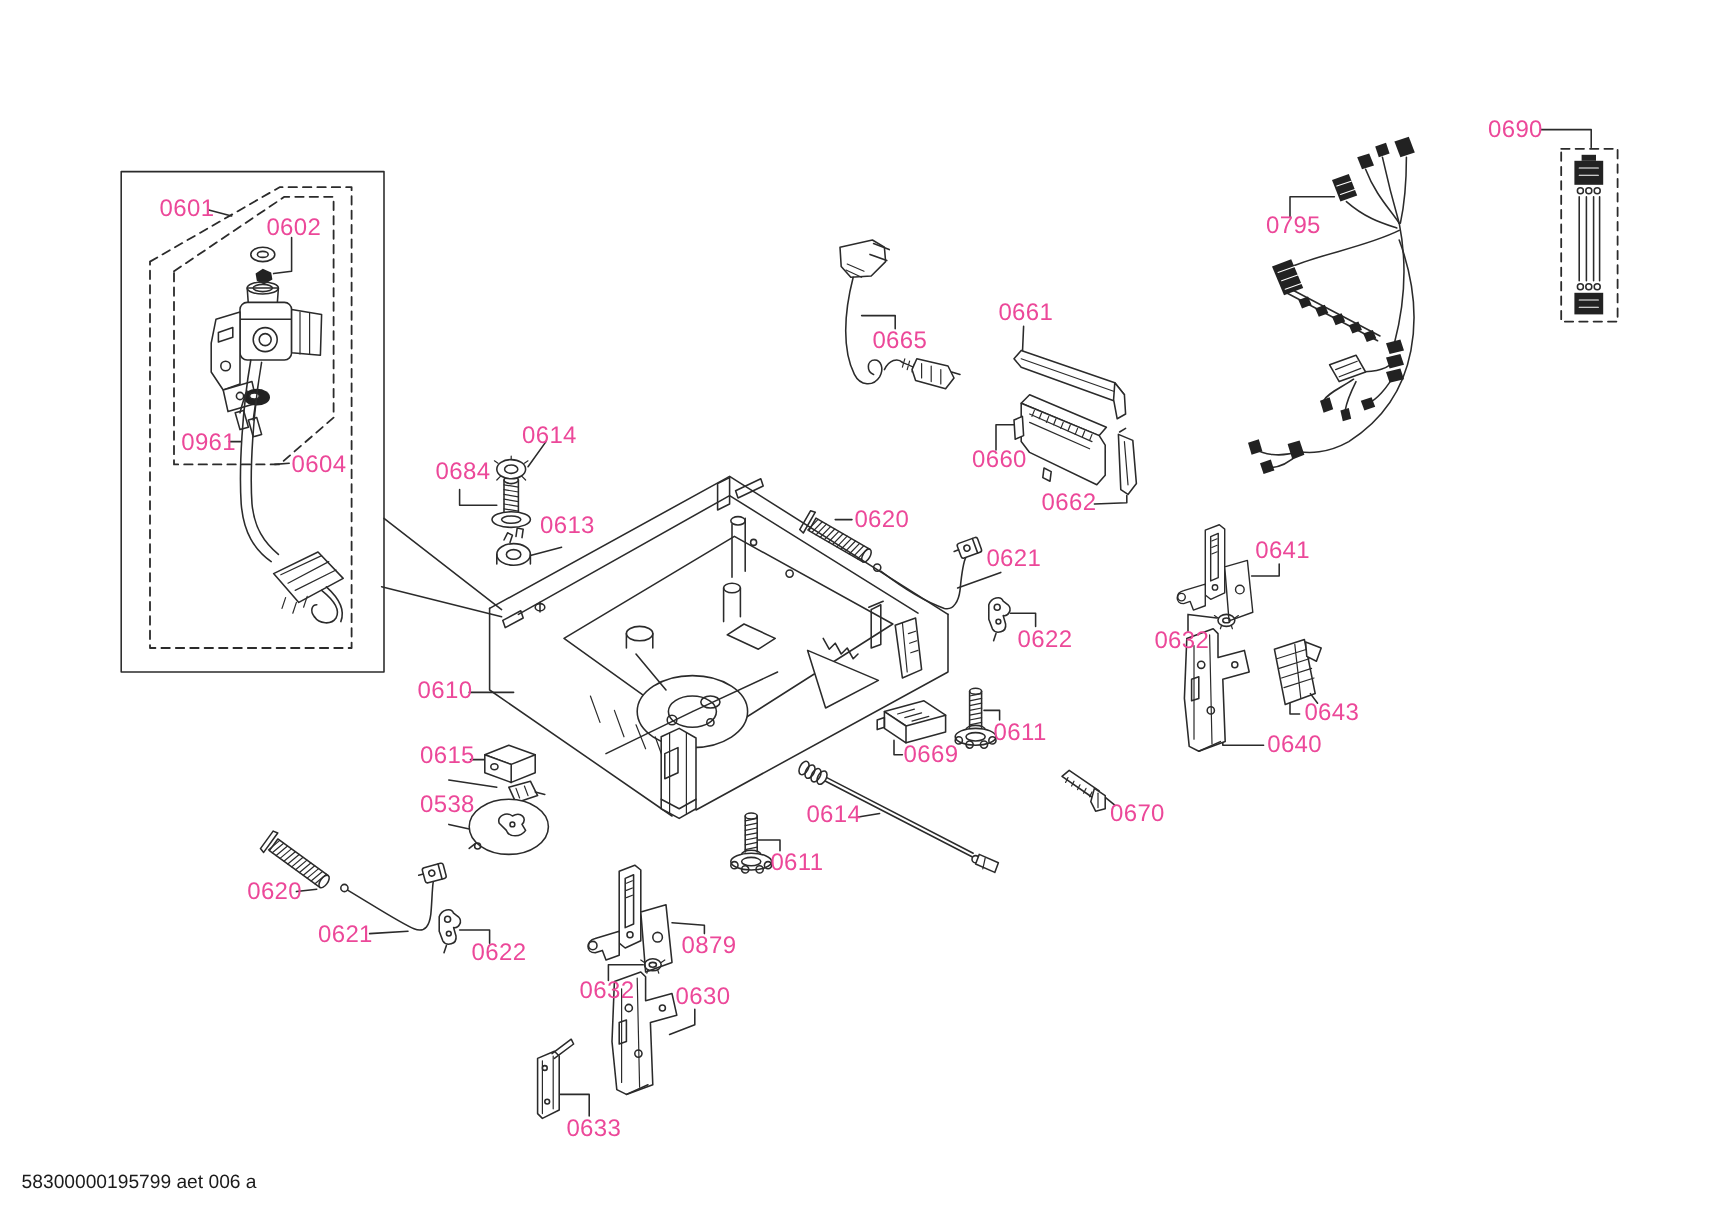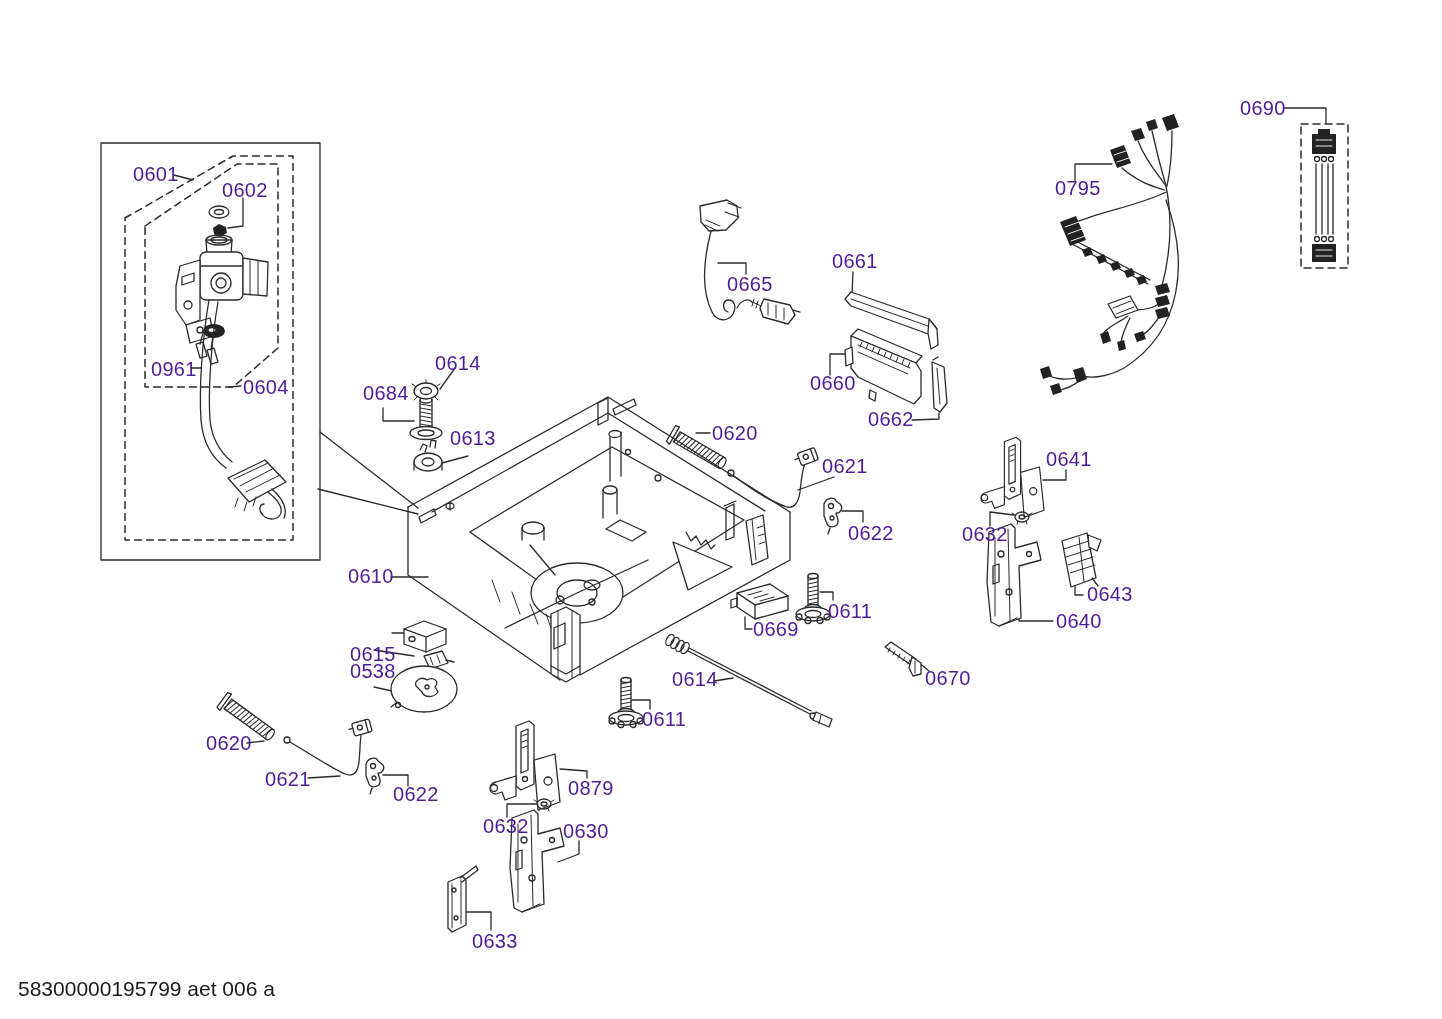--- a/index.html
+++ b/index.html
@@ -6,23 +6,23 @@
   #stage{position:relative;width:1442px;height:1019px;background:#fff;overflow:hidden;
          font-family:"Liberation Sans", sans-serif;}
   #art{position:absolute;left:0;top:0;}
   svg .ln, svg path, svg line, svg ellipse, svg circle, svg rect, svg polyline{
     stroke:#2b2b2b;stroke-width:1.3;fill:none;stroke-linecap:round;stroke-linejoin:round;}
   svg .fw{fill:#ffffff;}
   svg .fd{fill:#222222;stroke:none;}
   svg .wl{stroke:#ffffff;stroke-width:0.9;}
   svg .dash{stroke-dasharray:7 5;stroke-width:1.5;}
   svg .thin{stroke-width:1;}
-  .lbl{position:absolute;font-size:20px;line-height:20px;color:#4c1d95;
+  .lbl{position:absolute;font-size:20px;line-height:20px;color:#ec4899;
        letter-spacing:0.3px;white-space:nowrap;}
-  .footer{position:absolute;left:18px;top:977px;font-size:21px;color:#1b1b1b;}
+  .footer{position:absolute;left:18px;top:977px;font-size:16px;color:#1b1b1b;}
 </style>
 </head>
 <body>
 
 <div id="stage">
 
 <svg id="art" width="1442" height="1019" viewBox="0 0 1442 1019">
 
   <defs>
     <g id="g-spring">
@@ -424,21 +424,21 @@
 </svg>
 
   <div class="lbl" style="left:133px;top:164px">0601</div>
   <div class="lbl" style="left:222px;top:180px">0602</div>
   <div class="lbl" style="left:151px;top:359px">0961</div>
   <div class="lbl" style="left:243px;top:377px">0604</div>
   <div class="lbl" style="left:363px;top:383px">0684</div>
   <div class="lbl" style="left:435px;top:353px">0614</div>
   <div class="lbl" style="left:450px;top:428px">0613</div>
   <div class="lbl" style="left:348px;top:566px">0610</div>
-  <div class="lbl" style="left:350px;top:644px">0615</div>
+  <div class="lbl" style="left:350px;top:620px">0615</div>
   <div class="lbl" style="left:350px;top:661px">0538</div>
   <div class="lbl" style="left:712px;top:423px">0620</div>
   <div class="lbl" style="left:822px;top:456px">0621</div>
   <div class="lbl" style="left:848px;top:523px">0622</div>
   <div class="lbl" style="left:828px;top:601px">0611</div>
   <div class="lbl" style="left:753px;top:619px">0669</div>
   <div class="lbl" style="left:672px;top:669px">0614</div>
   <div class="lbl" style="left:642px;top:709px">0611</div>
   <div class="lbl" style="left:206px;top:733px">0620</div>
   <div class="lbl" style="left:265px;top:769px">0621</div>

